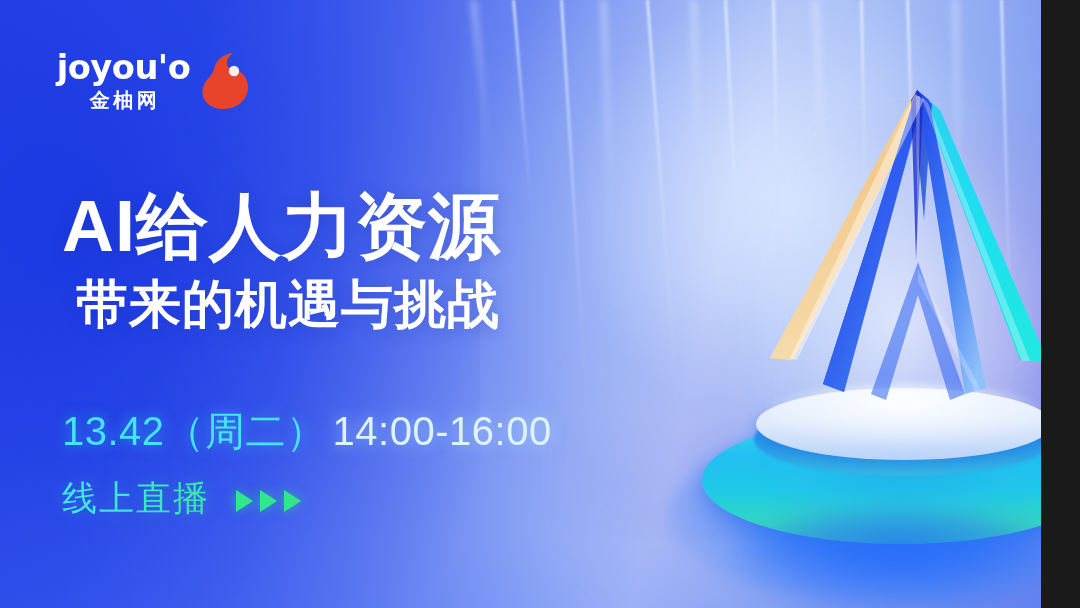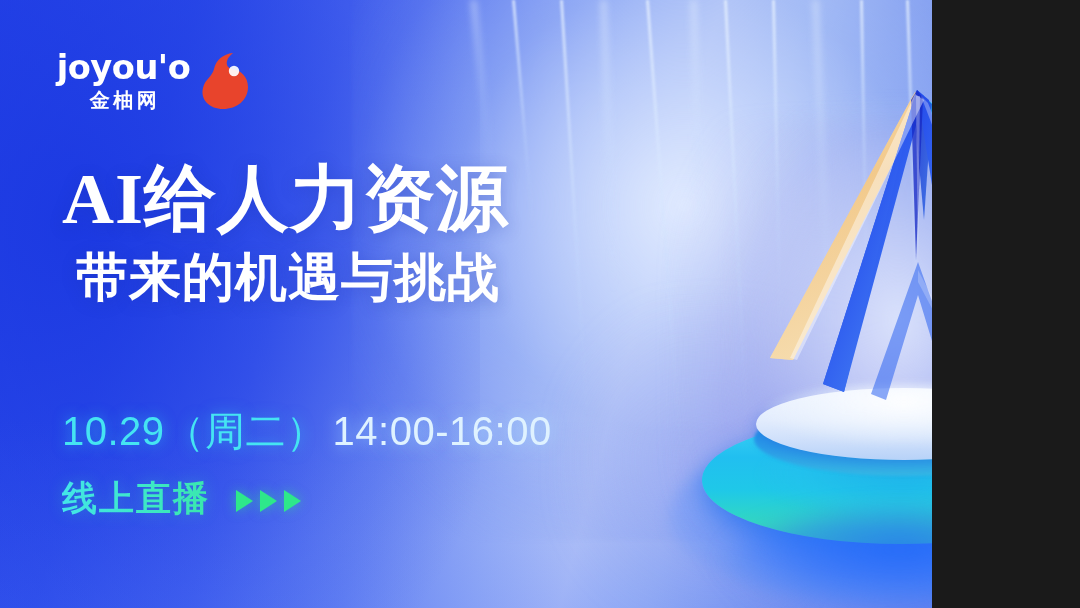--- a/index.html
+++ b/index.html
@@ -2,21 +2,21 @@
 <html><head>
 <meta charset="utf-8">
 <style>
   html, body {
     margin: 0;
     padding: 0;
     background: #1a1a1a;
   }
   #banner {
     position: relative;
-    width: 932px;
+    width: 1041px;
     height: 608px;
     overflow: hidden;
     font-family: "Liberation Sans", "DejaVu Sans", sans-serif;
     background: #7f1d1d;
     user-select: none;
   }
 
   
   .bg-base {
     position: absolute;
@@ -161,27 +161,26 @@
     width: 54px;
     height: 60px;
     position: relative;
     margin-left: 2px;
   }
 
   
   .headline {
     position: absolute;
     left: 62px;
-    top: 160px;
+    top: 187px;
     color: #ffffff;
     font-weight: bold;
     line-height: 1.10;
     letter-spacing: 1px;
     text-shadow: 0 3px 16px rgba(25,50,170,0.30);
-    font-family: Liberation Serif, serif;
   }
   .headline .line1 {
     font-size: 72px;
     display: block;
     white-space: nowrap;
   }
   .headline .line2 {
     font-size: 52px;
     display: block;
     white-space: nowrap;
@@ -214,21 +213,21 @@
   .liverow {
     position: absolute;
     left: 62px;
     top: 475px;
     display: flex;
     align-items: center;
     gap: 26px;
   }
   .live-label {
     font-size: 35px;
-    font-weight: bold;
+    font-weight: normal;
     letter-spacing: 2px;
     color: #3ae8c6;
     background: linear-gradient(100deg, #45e6f0 0%, #3ae9a8 100%);
     -webkit-background-clip: text;
     background-clip: text;
     -webkit-text-fill-color: transparent;
     text-shadow: 0 0 16px rgba(60,230,190,0.30);
   }
   .arrows {
     display: flex;
@@ -397,21 +396,21 @@
       </svg>
     </div>
   </div>
 
   <div class="headline">
     <span class="line1">AI给人力资源</span>
     <span class="line2">带来的机遇与挑战</span>
   </div>
 
   <div class="datetime">
-    <span class="dt-date">10.29（周二）</span><span class="dt-time">14:00-16:00</span>
+    <span class="dt-date">13.42（周二）</span><span class="dt-time">14:00-16:00</span>
   </div>
 
   <div class="liverow">
     <span class="live-label">线上直播</span>
     <span class="arrows" id="arrows">
         <span class="arrow-tri" style="border-left-color: rgb(46, 232, 138);"></span>
         <span class="arrow-tri" style="border-left-color: rgb(46, 232, 138);"></span>
         <span class="arrow-tri" style="border-left-color: rgb(46, 232, 138);"></span>
       </span>
   </div>

